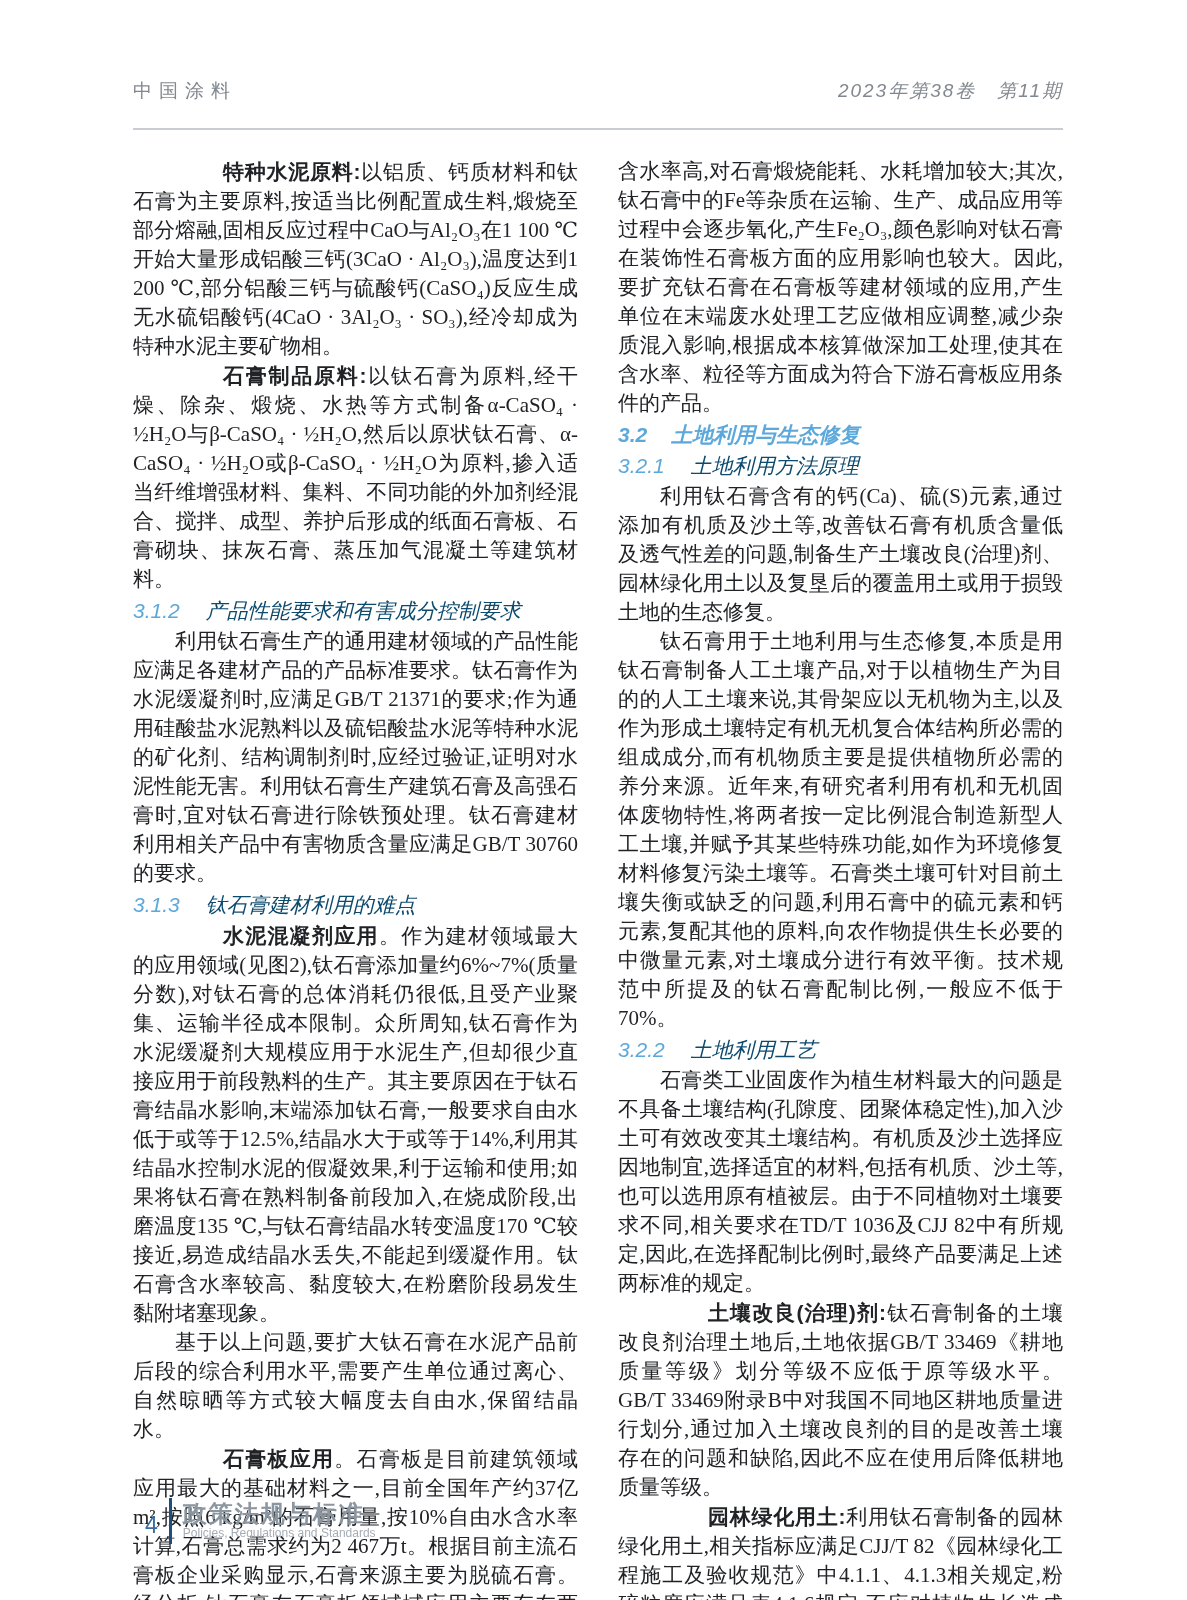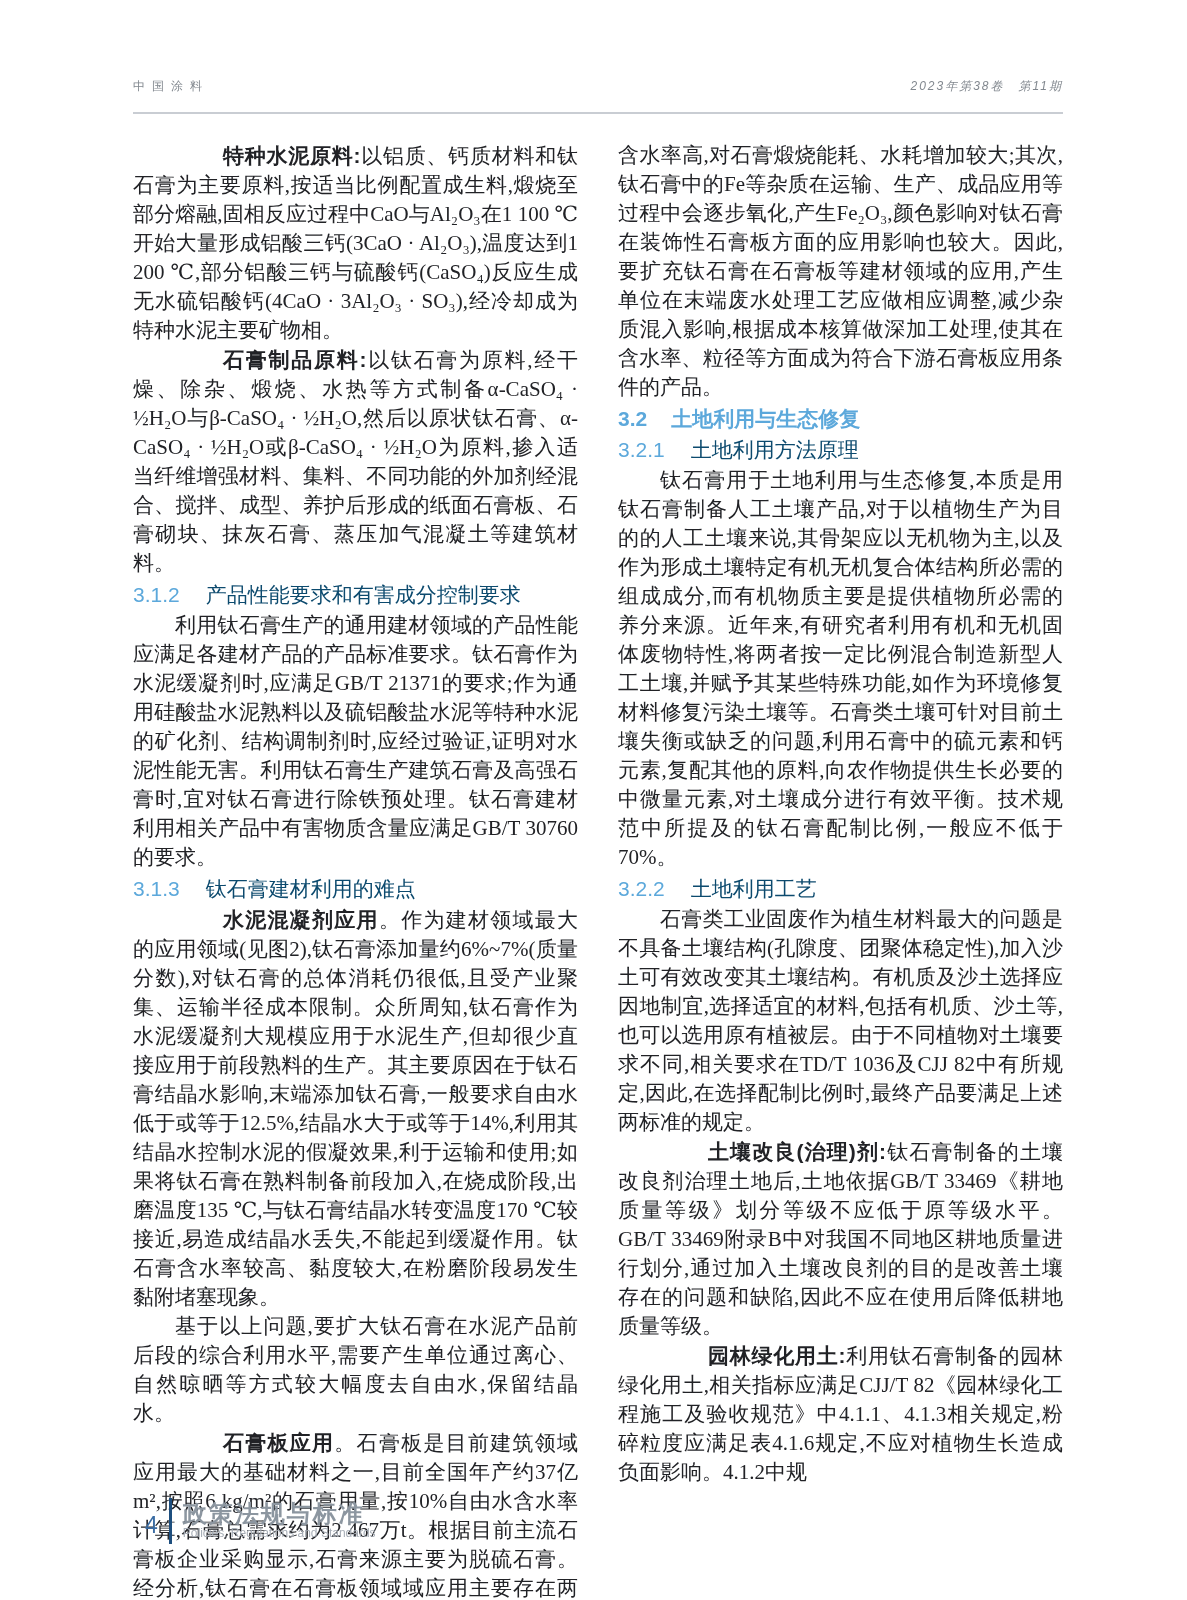--- a/index.html
+++ b/index.html
@@ -25,25 +25,25 @@
     position:absolute;
     left:133px;top:0;
     width:930px;height:1600px;
   }
   
   .page-header{
     display:flex;
     justify-content:space-between;
     align-items:flex-end;
     padding-top:78px;
-    padding-bottom:17px;
+    padding-bottom:24px;
     border-bottom:2px solid var(--rule-gray);
     font-family:"Liberation Sans","DejaVu Sans",sans-serif;
     color:var(--header-gray);
-    font-size:12px;
+    font-size:19px;
   }
   .journal-name{letter-spacing:7px;}
   .issue-info{letter-spacing:2px;font-style:italic;}
   
   .content-columns{
     display:flex;
     gap:40px;
     margin-top:27px;
   }
   .column{
@@ -56,20 +56,21 @@
   .para.noindent{text-indent:0;}
   .run-bold{
     font-family:"Liberation Sans","DejaVu Sans",sans-serif;
     font-weight:700;
     margin-left:48px;
   }
   .heading2,.heading3{
     margin:2px 0;
     text-indent:0;
     font-family:"Liberation Sans","DejaVu Sans",sans-serif;
+    font-style:italic;
   }
   .heading2 .h-num,.heading2 .h-title{
     color:var(--accent-blue);
     font-weight:700;
   }
   .heading2 .h-num{margin-right:24px;}
   .heading3 .h-num{
     color:var(--accent-blue);
     font-weight:400;
     margin-right:26px;
@@ -130,20 +131,21 @@
         <p class="para"><span>利用钛石膏生产的通用建材领域的产品性能应满足各建材产品的产品标准要求。钛石膏作为水泥缓凝剂时,应满足GB/T 21371的要求;作为通用硅酸盐水泥熟料以及硫铝酸盐水泥等特种水泥的矿化剂、结构调制剂时,应经过验证,证明对水泥性能无害。利用钛石膏生产建筑石膏及高强石膏时,宜对钛石膏进行除铁预处理。钛石膏建材利用相关产品中有害物质含量应满足GB/T 30760的要求。</span></p>
         <p class="heading3"><span class="h-num">3.1.3</span><span class="h-title">钛石膏建材利用的难点</span></p>
         <p class="para"><span class="run-bold">水泥混凝剂应用</span><span>。作为建材领域最大的应用领域(见图2),钛石膏添加量约6%~7%(质量分数),对钛石膏的总体消耗仍很低,且受产业聚集、运输半径成本限制。众所周知,钛石膏作为水泥缓凝剂大规模应用于水泥生产,但却很少直接应用于前段熟料的生产。其主要原因在于钛石膏结晶水影响,末端添加钛石膏,一般要求自由水低于或等于12.5%,结晶水大于或等于14%,利用其结晶水控制水泥的假凝效果,利于运输和使用;如果将钛石膏在熟料制备前段加入,在烧成阶段,出磨温度135 ℃,与钛石膏结晶水转变温度170 ℃较接近,易造成结晶水丢失,不能起到缓凝作用。钛石膏含水率较高、黏度较大,在粉磨阶段易发生黏附堵塞现象。</span></p>
         <p class="para"><span>基于以上问题,要扩大钛石膏在水泥产品前后段的综合利用水平,需要产生单位通过离心、自然晾晒等方式较大幅度去自由水,保留结晶水。</span></p>
         <p class="para"><span class="run-bold">石膏板应用</span><span>。石膏板是目前建筑领域应用最大的基础材料之一,目前全国年产约37亿m²,按照6 kg/m²的石膏用量,按10%自由水含水率计算,石膏总需求约为2 467万t。根据目前主流石膏板企业采购显示,石膏来源主要为脱硫石膏。经分析,钛石膏在石膏板领域域应用主要存在两方面难点:首先是钛石膏粒径小、</span></p>
       </div>
     <div class="column">
         <p class="para noindent"><span>含水率高,对石膏煅烧能耗、水耗增加较大;其次,钛石膏中的Fe等杂质在运输、生产、成品应用等过程中会逐步氧化,产生Fe₂O₃,颜色影响对钛石膏在装饰性石膏板方面的应用影响也较大。因此,要扩充钛石膏在石膏板等建材领域的应用,产生单位在末端废水处理工艺应做相应调整,减少杂质混入影响,根据成本核算做深加工处理,使其在含水率、粒径等方面成为符合下游石膏板应用条件的产品。</span></p>
         <p class="heading2"><span class="h-num">3.2</span><span class="h-title">土地利用与生态修复</span></p>
         <p class="heading3"><span class="h-num">3.2.1</span><span class="h-title">土地利用方法原理</span></p>
+        <p class="para"><span>利用钛石膏含有的钙(Ca)、硫(S)元素,通过添加有机质及沙土等,改善钛石膏有机质含量低及透气性差的问题,制备生产土壤改良(治理)剂、园林绿化用土以及复垦后的覆盖用土或用于损毁土地的生态修复。</span></p>
         <p class="para"><span>钛石膏用于土地利用与生态修复,本质是用钛石膏制备人工土壤产品,对于以植物生产为目的的人工土壤来说,其骨架应以无机物为主,以及作为形成土壤特定有机无机复合体结构所必需的组成成分,而有机物质主要是提供植物所必需的养分来源。近年来,有研究者利用有机和无机固体废物特性,将两者按一定比例混合制造新型人工土壤,并赋予其某些特殊功能,如作为环境修复材料修复污染土壤等。石膏类土壤可针对目前土壤失衡或缺乏的问题,利用石膏中的硫元素和钙元素,复配其他的原料,向农作物提供生长必要的中微量元素,对土壤成分进行有效平衡。技术规范中所提及的钛石膏配制比例,一般应不低于70%。</span></p>
         <p class="heading3"><span class="h-num">3.2.2</span><span class="h-title">土地利用工艺</span></p>
         <p class="para"><span>石膏类工业固废作为植生材料最大的问题是不具备土壤结构(孔隙度、团聚体稳定性),加入沙土可有效改变其土壤结构。有机质及沙土选择应因地制宜,选择适宜的材料,包括有机质、沙土等,也可以选用原有植被层。由于不同植物对土壤要求不同,相关要求在TD/T 1036及CJJ 82中有所规定,因此,在选择配制比例时,最终产品要满足上述两标准的规定。</span></p>
         <p class="para"><span class="run-bold">土壤改良(治理)剂:</span><span>钛石膏制备的土壤改良剂治理土地后,土地依据GB/T 33469《耕地质量等级》划分等级不应低于原等级水平。GB/T 33469附录B中对我国不同地区耕地质量进行划分,通过加入土壤改良剂的目的是改善土壤存在的问题和缺陷,因此不应在使用后降低耕地质量等级。</span></p>
         <p class="para"><span class="run-bold">园林绿化用土:</span><span>利用钛石膏制备的园林绿化用土,相关指标应满足CJJ/T 82《园林绿化工程施工及验收规范》中4.1.1、4.1.3相关规定,粉碎粒度应满足表4.1.6规定,不应对植物生长造成负面影响。4.1.2中规</span></p>
       </div>
   </div>
 
   <div class="page-footer">
     <span class="page-number">4</span>

